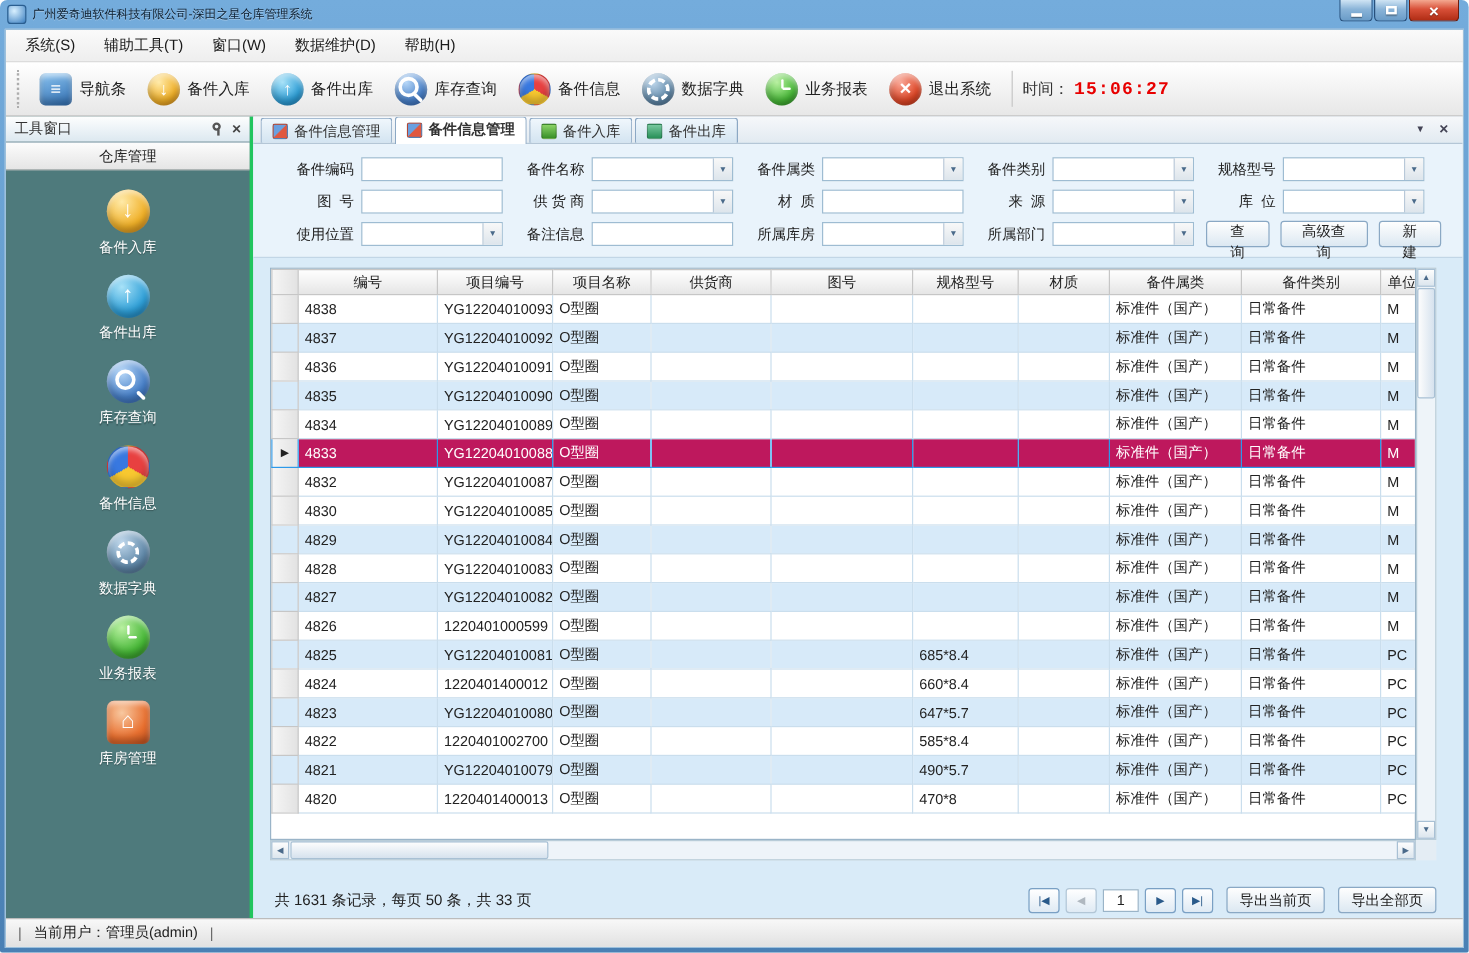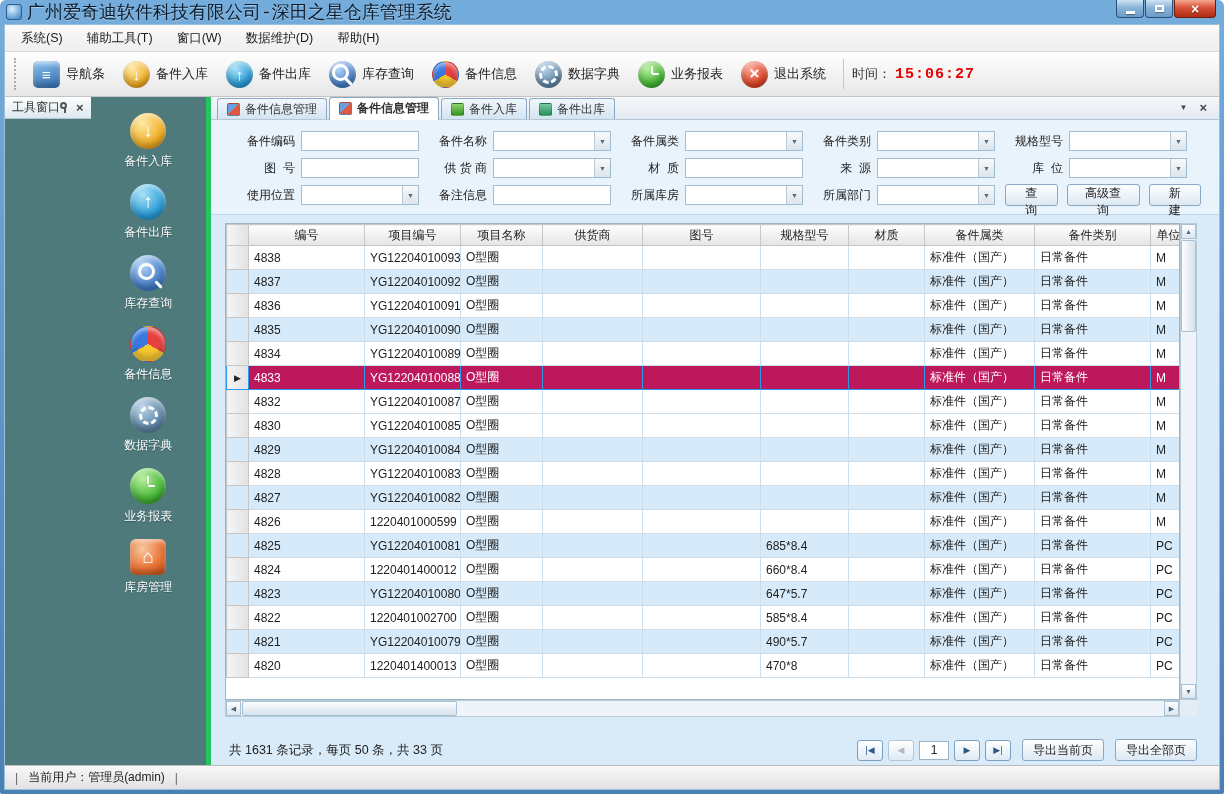--- a/index.html
+++ b/index.html
@@ -6,21 +6,21 @@
   html,body { width:1224px; height:794px; overflow:hidden; background:#fff;
     font-family:"Liberation Sans","DejaVu Sans",sans-serif; font-size:12px; color:#222; }
 
   
   .window { width:1224px; height:794px; display:flex; flex-direction:column;
     background:linear-gradient(#74acdc,#4a80b4); border-radius:6px 6px 2px 2px;
     padding:0 4px 4px 4px; }
   .titlebar { height:24px; display:flex; align-items:center; }
   .app-icon { width:16px; height:16px; margin:0 5px 0 2px; border-radius:3px; border:1px solid #2a5e90;
     background:radial-gradient(circle at 35% 30%,#d8f0ff,#3a7ec0); flex:none; }
-  .title-text { font-size:18px; color:#0c1c2c; text-shadow:0 1px 0 rgba(255,255,255,.35); white-space:nowrap;font-family:Liberation Mono, monospace; }
+  .title-text { font-size:10px; color:#0c1c2c; text-shadow:0 1px 0 rgba(255,255,255,.35); white-space:nowrap; }
   .winbtns { margin-left:auto; display:flex; gap:1px; align-self:flex-start; padding-right:4px; }
   .winbtn { width:28px; height:18px; border:1px solid #28507c; border-top:none; border-radius:0 0 4px 4px;
     background:linear-gradient(#cfe4f4,#8ab4d8 45%,#6a9cc8); display:flex; align-items:center; justify-content:center;
     color:#fff; cursor:default; }
   .winbtn.close { width:42px; background:linear-gradient(#f4a890,#d85038 45%,#b02c14); border-color:#6e1c0c; }
   .glyph-min { width:9px; height:3px; background:#fff; box-shadow:0 1px 1px rgba(0,0,0,.4); margin-top:7px; }
   .glyph-max { width:9px; height:7px; border:2px solid #fff; box-shadow:0 1px 1px rgba(0,0,0,.3); }
   .glyph-close { font-size:14px; font-weight:bold; line-height:1; text-shadow:0 1px 1px rgba(0,0,0,.4); }
 
   .frame { flex:1; display:flex; flex-direction:column; background:#f0f0f0; overflow:hidden; border:1px solid #9cc0dc; }
@@ -64,21 +64,21 @@
     left:50%; top:22%; margin-left:-1px; border-radius:1px; }
   .ic-business-report::after { content:''; position:absolute; width:7px; height:2px; background:#fff;
     left:50%; top:48%; border-radius:1px; }
   .ic-exit { background:radial-gradient(circle at 35% 28%,#f8a898,#e04828 60%,#a82810); font-size:17px; }
   .ic-warehouse-manage { border-radius:6px; background:radial-gradient(circle at 35% 28%,#f8c8a0,#e87030 60%,#b84818); }
 
   
   .workspace { flex:1; display:flex; overflow:hidden; }
 
   
-  .sidebar { width:206px; flex:none; display:flex; flex-direction:row; border-right:5px solid #22c55e; background:#4e7a7c; }
+  .sidebar { width:206px; flex:none; display:flex; flex-direction:column; border-right:3px solid #22c55e; background:#4e7a7c; }
   .side-titlebar { height:22px; display:flex; align-items:center; padding:0 7px;
     background:linear-gradient(#fdfefe,#dce8f0); border-bottom:1px solid #b6c4d0; color:#333; }
   .side-ctrls { margin-left:auto; display:flex; align-items:center; gap:9px; }
   .pin-icon { width:7px; height:7px; border:2px solid #555; border-radius:50%; position:relative; margin-top:-4px; }
   .pin-icon::after { content:''; position:absolute; width:2px; height:5px; background:#555; left:2px; bottom:-6px; }
   .close-x { color:#444; font-size:13px; font-weight:bold; line-height:1; }
   .side-section { height:23px; line-height:22px; text-align:center; background:linear-gradient(#fcfcfc,#e5e5e5);
     border-bottom:1px solid #bfbfbf; color:#222; }
   .side-body { flex:1; padding-top:16px; display:flex; flex-direction:column; align-items:center; gap:14px; overflow:hidden; }
   .side-item { display:flex; flex-direction:column; align-items:center; gap:4px; cursor:default; }
@@ -241,20 +241,21 @@
     <div class="workspace">
 
       <div class="sidebar">
         <div class="side-titlebar">
           <span>工具窗口</span>
           <span class="side-ctrls">
             <span class="pin-icon"></span>
             <span class="close-x">×</span>
           </span>
         </div>
+        <div class="side-section">仓库管理</div>
         <div class="side-body">
             <div class="side-item">
               <span class="ic big ic-inbound">↓</span>
               <span class="side-label">备件入库</span>
             </div>
             <div class="side-item">
               <span class="ic big ic-outbound">↑</span>
               <span class="side-label">备件出库</span>
             </div>
             <div class="side-item">

